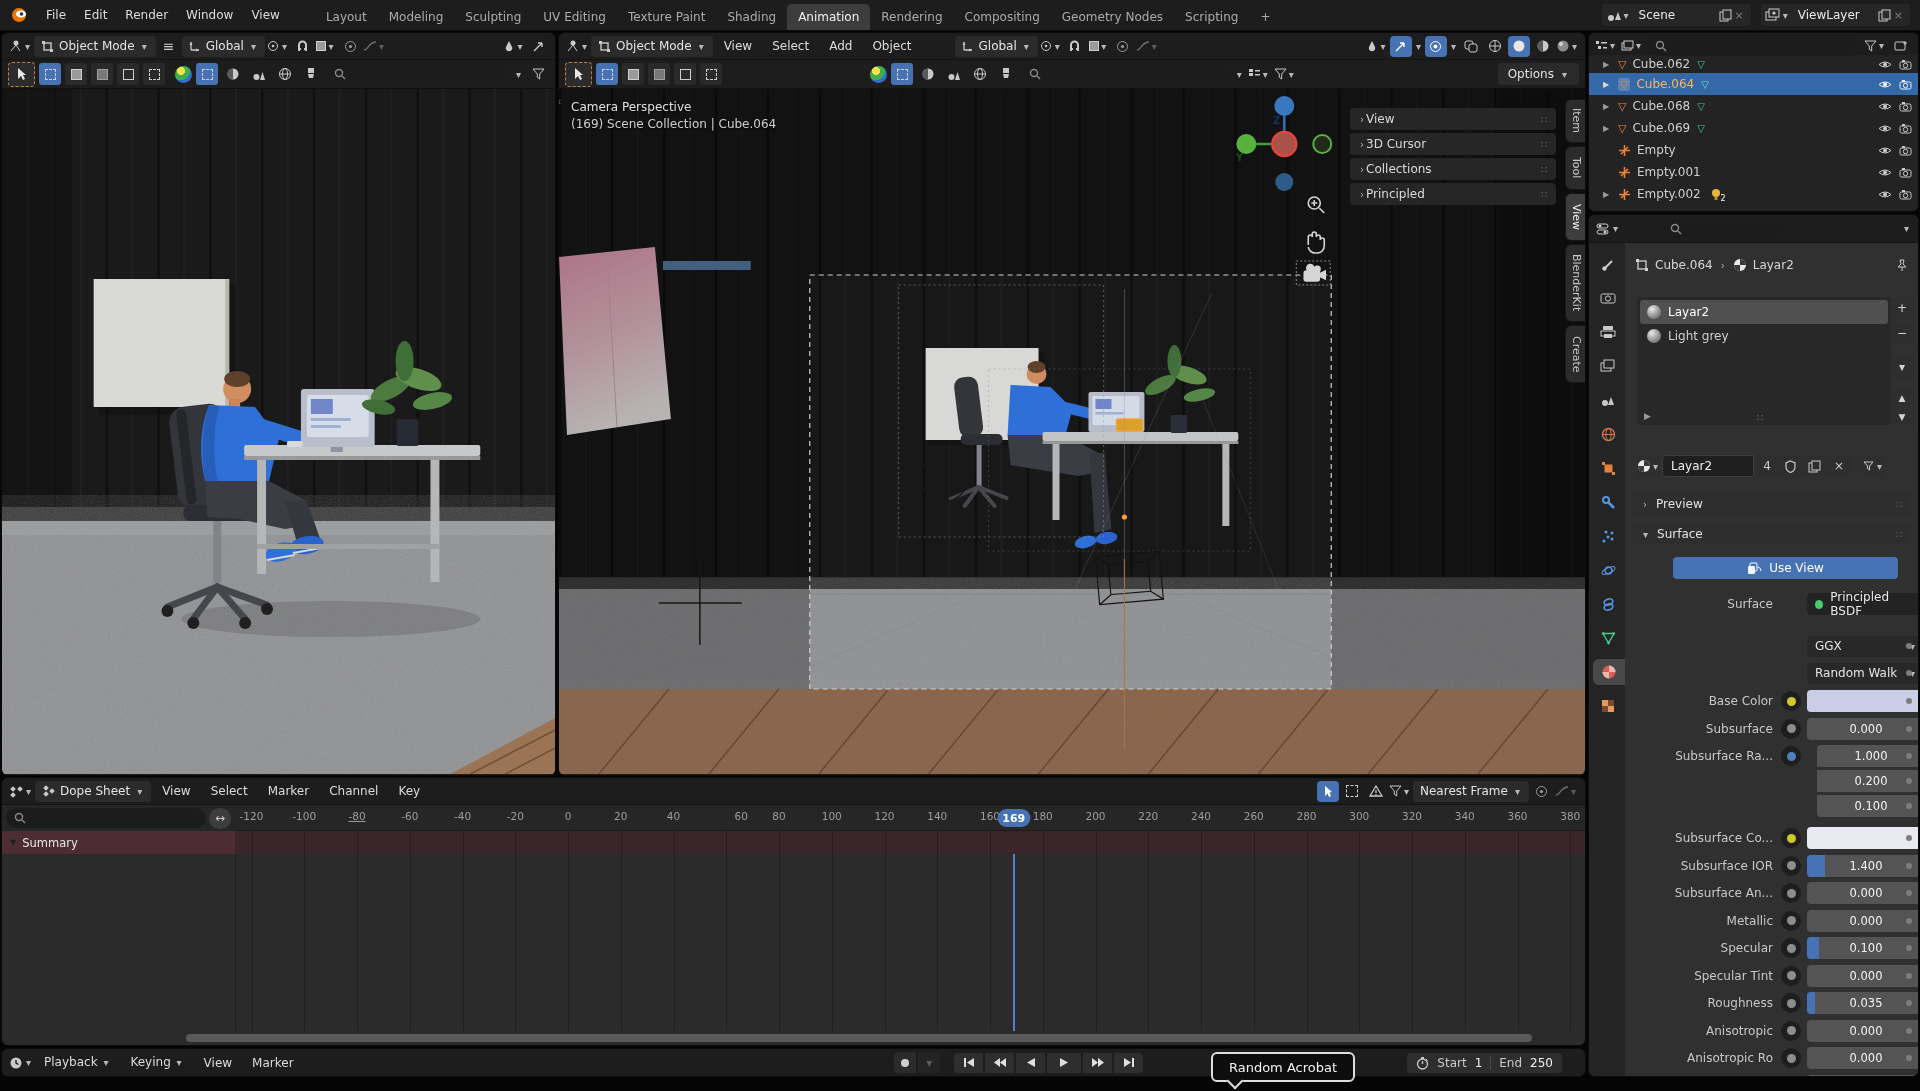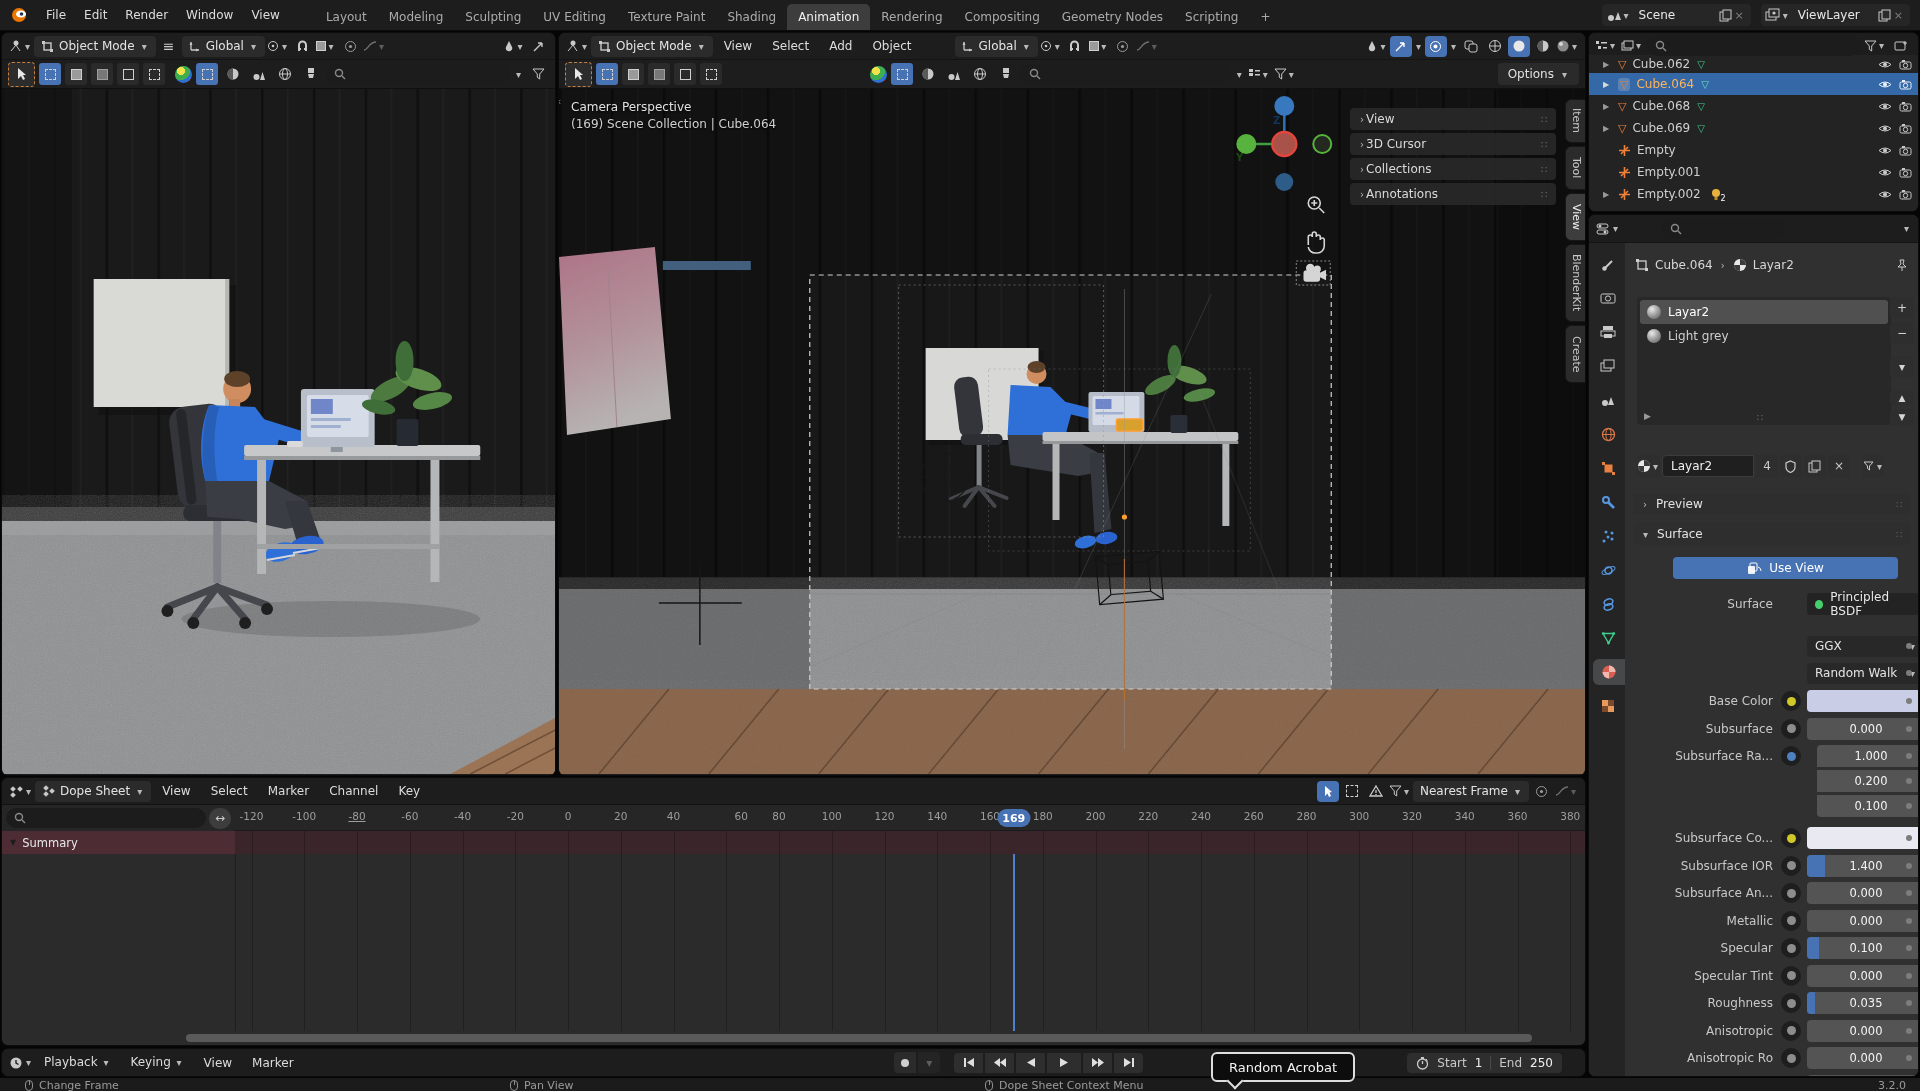--- a/index.html
+++ b/index.html
@@ -747,21 +747,21 @@
           <span>3D Cursor</span>
           <span class="dots">∷</span>
         </div>
       <div class="npanel-row" style="left:791px;top:69px">
           <span class="gl">›</span>
           <span>Collections</span>
           <span class="dots">∷</span>
         </div>
       <div class="npanel-row" style="left:791px;top:94px">
           <span class="gl">›</span>
-          <span>Annotations</span>
+          <span>Principled</span>
           <span class="dots">∷</span>
         </div>
       <div class="ntab" style="left:1006px;top:10px;height:44px">Item</div>
       <div class="ntab" style="left:1006px;top:57px;height:44px">Tool</div>
       <div class="ntab active" style="left:1006px;top:104px;height:48px">View</div>
       <div class="ntab" style="left:1006px;top:155px;height:78px">BlenderKit</div>
       <div class="ntab" style="left:1006px;top:236px;height:58px">Create</div>
       <span class="vtext" style="left:714px;top:26px;font-size:10px;color:#10355c;font-weight:bold;text-shadow:none;z-index:3">Z</span>
       <span class="vtext" style="left:677px;top:63px;font-size:10px;color:#1c4a10;font-weight:bold;text-shadow:none;z-index:3">Y</span>
     </div>
@@ -1613,35 +1613,18 @@
         </span>
       <span>Start</span>
       <b>1</b>
       <span style="width:1px;height:14px;background:#4a4a4a"></span>
       <span>End</span>
       <b>250</b>
     </div>
     <span style="width:14px"></span>
   </section>
 
-  <footer class="statusbar">
-    <span class="hint" style="left:25px">
-        <span class="mouseico"></span>
-        <span>Change Frame</span>
-      </span>
-    <span class="hint" style="left:510px">
-        <span class="mouseico"></span>
-        <span>Pan View</span>
-      </span>
-    <span class="hint" style="left:985px">
-        <span class="mouseico"></span>
-        <span>Dope Sheet Context Menu</span>
-      </span>
-    <span class="hint" style="right:14px">
-        <span>3.2.0</span>
-      </span>
-  </footer>
 
   <div class="tooltip">
       <span>Random Acrobat</span>
     </div>
 
 </div>
 
 </body></html>

